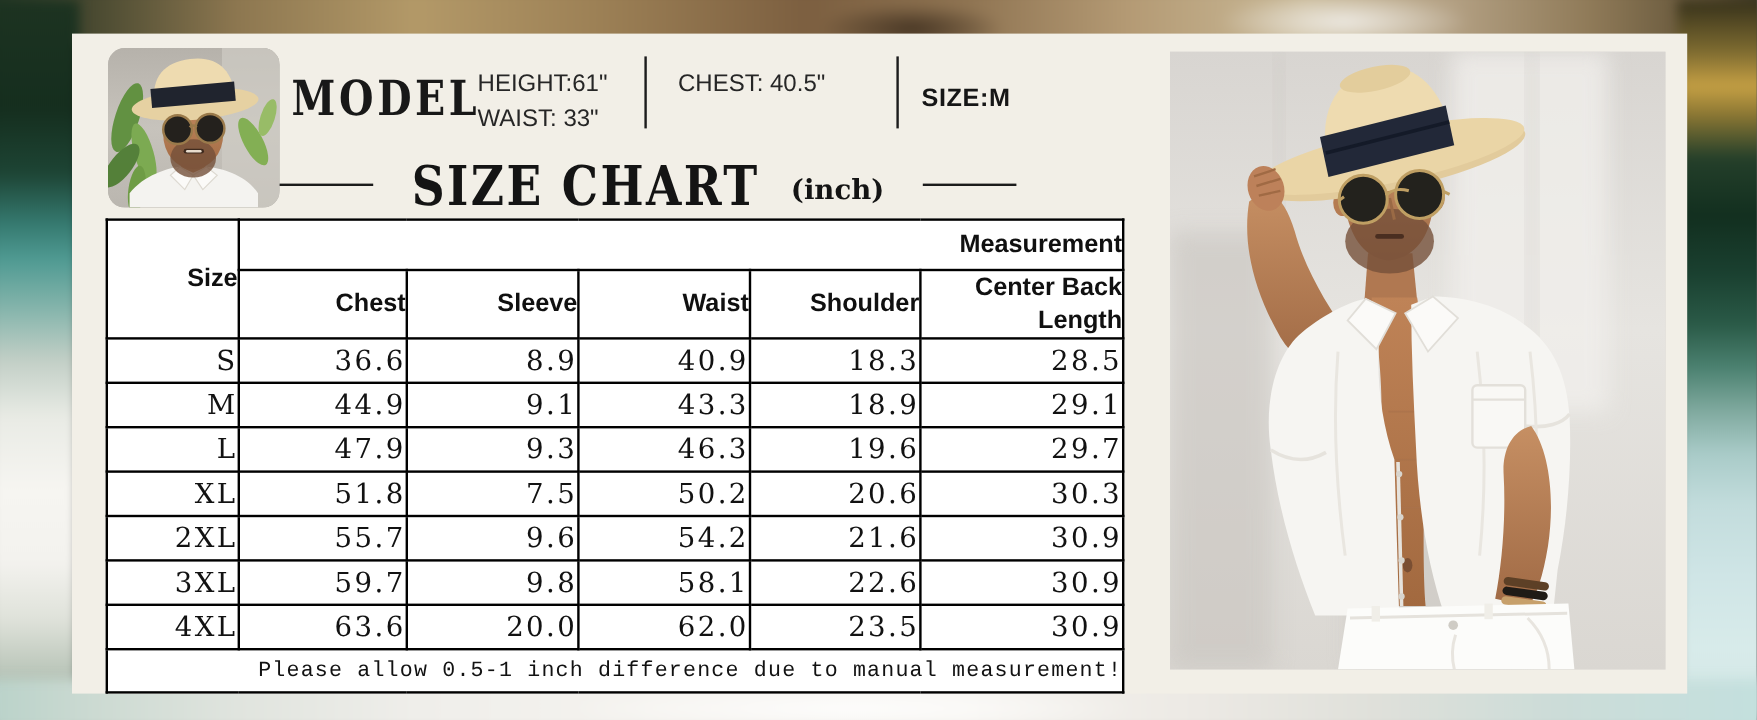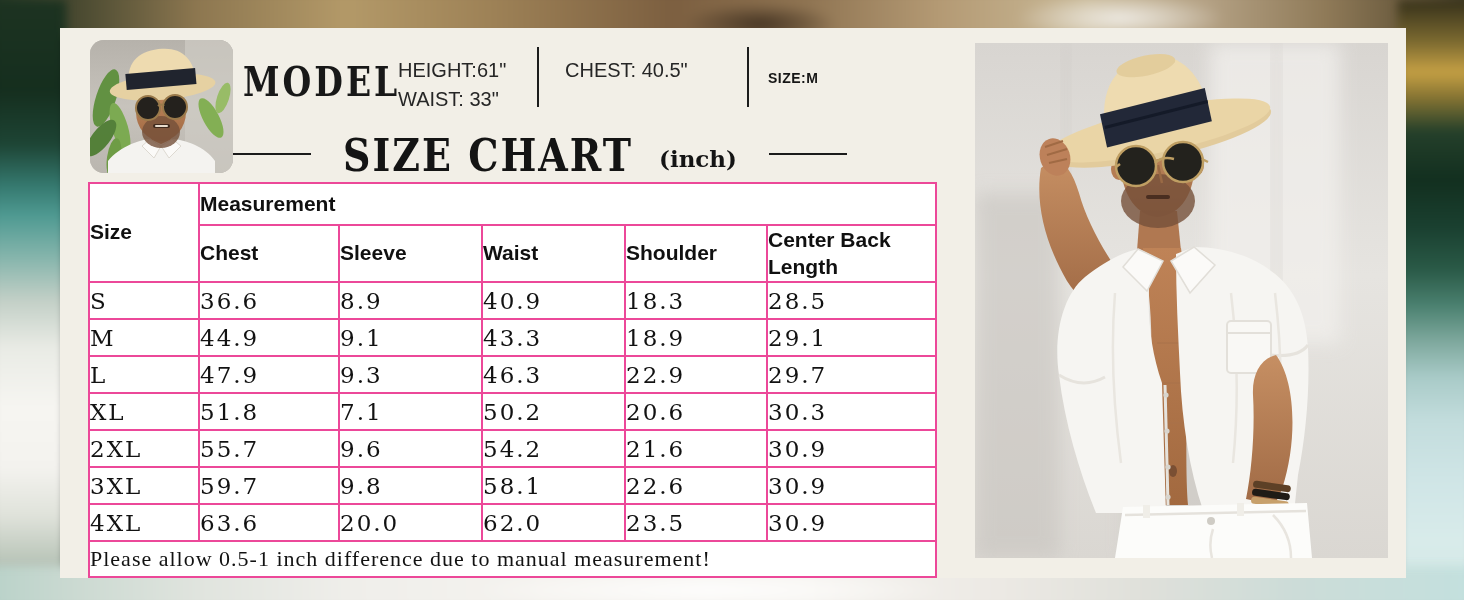--- a/index.html
+++ b/index.html
@@ -52,21 +52,21 @@
   .stat-col{
     position:absolute;top:28px;color:#262626;
     font-size:20px;line-height:29px;white-space:nowrap;
   }
   .stat-col.c1{left:338px;}
   .stat-col.c2{left:505px;}
   .vdiv{position:absolute;top:19px;width:2px;height:60px;background:#1c1c1c;}
   .vdiv.d1{left:477px;}
   .vdiv.d2{left:687px;}
   .model-size{
-    position:absolute;left:708px;top:42px;font-size:14px;font-weight:bold;
+    position:absolute;left:708px;top:42px;font-size:21px;font-weight:bold;
     color:#161616;letter-spacing:.5px;
   }
   
   .heading{
     position:absolute;left:40px;top:100px;width:880px;height:52px;
     display:flex;align-items:center;justify-content:center;gap:32px;
   }
   .hline{width:78px;height:2px;background:#1b1b1b;}
   .heading .title{
     font-family:"DejaVu Serif","Liberation Serif",serif;font-weight:bold;
@@ -76,36 +76,36 @@
   .heading .unit{
     font-family:"DejaVu Serif","Liberation Serif",serif;font-weight:bold;
     font-size:23px;color:#141414;align-self:center;margin-top:8px;margin-left:-6px;
   }
   
   table.size-table{
     position:absolute;left:28px;top:154px;width:847px;
     border-collapse:collapse;table-layout:fixed;background:#ffffff;
   }
   .size-table th,.size-table td{
-    border:2px solid #ec4899;text-align:left;vertical-align:middle;padding:0;
+    border:2px solid #000000;text-align:right;vertical-align:middle;padding:0;
   }
   .size-table thead th{
     font-family:"Liberation Sans",sans-serif;font-weight:bold;font-size:21px;
     color:#101010;line-height:1.25;
   }
   .size-table tr.r-group{height:42px;}
   .size-table tr.r-cols{height:57px;padding-left:40px;}
   .size-table tbody tr{height:37px;}
   .size-table tbody th,.size-table tbody td{
     font-family:"DejaVu Serif","Liberation Serif",serif;font-weight:normal;
     font-size:23px;letter-spacing:2px;color:#121212;
   }
   .size-table tfoot tr{height:36px;}
   .size-table td.note{
-    font-family:Liberation Serif, serif;font-size:22px;
+    font-family:Liberation Mono, monospace;font-size:18px;
     letter-spacing:1px;color:#121212;border-radius:17px;
   }
   
   .photo{
     position:absolute;left:915px;top:15px;width:413px;height:515px;
     overflow:hidden;background:#dcd9d5;
   }
 </style>
 </head>
 <body>
@@ -223,27 +223,27 @@
           <td>9.1</td>
           <td>43.3</td>
           <td>18.9</td>
           <td>29.1</td>
         </tr>
         <tr>
           <th>L</th>
           <td>47.9</td>
           <td>9.3</td>
           <td>46.3</td>
-          <td>22.9</td>
+          <td>19.6</td>
           <td>29.7</td>
         </tr>
         <tr>
           <th>XL</th>
           <td>51.8</td>
-          <td>7.1</td>
+          <td>7.5</td>
           <td>50.2</td>
           <td>20.6</td>
           <td>30.3</td>
         </tr>
         <tr>
           <th>2XL</th>
           <td>55.7</td>
           <td>9.6</td>
           <td>54.2</td>
           <td>21.6</td>

